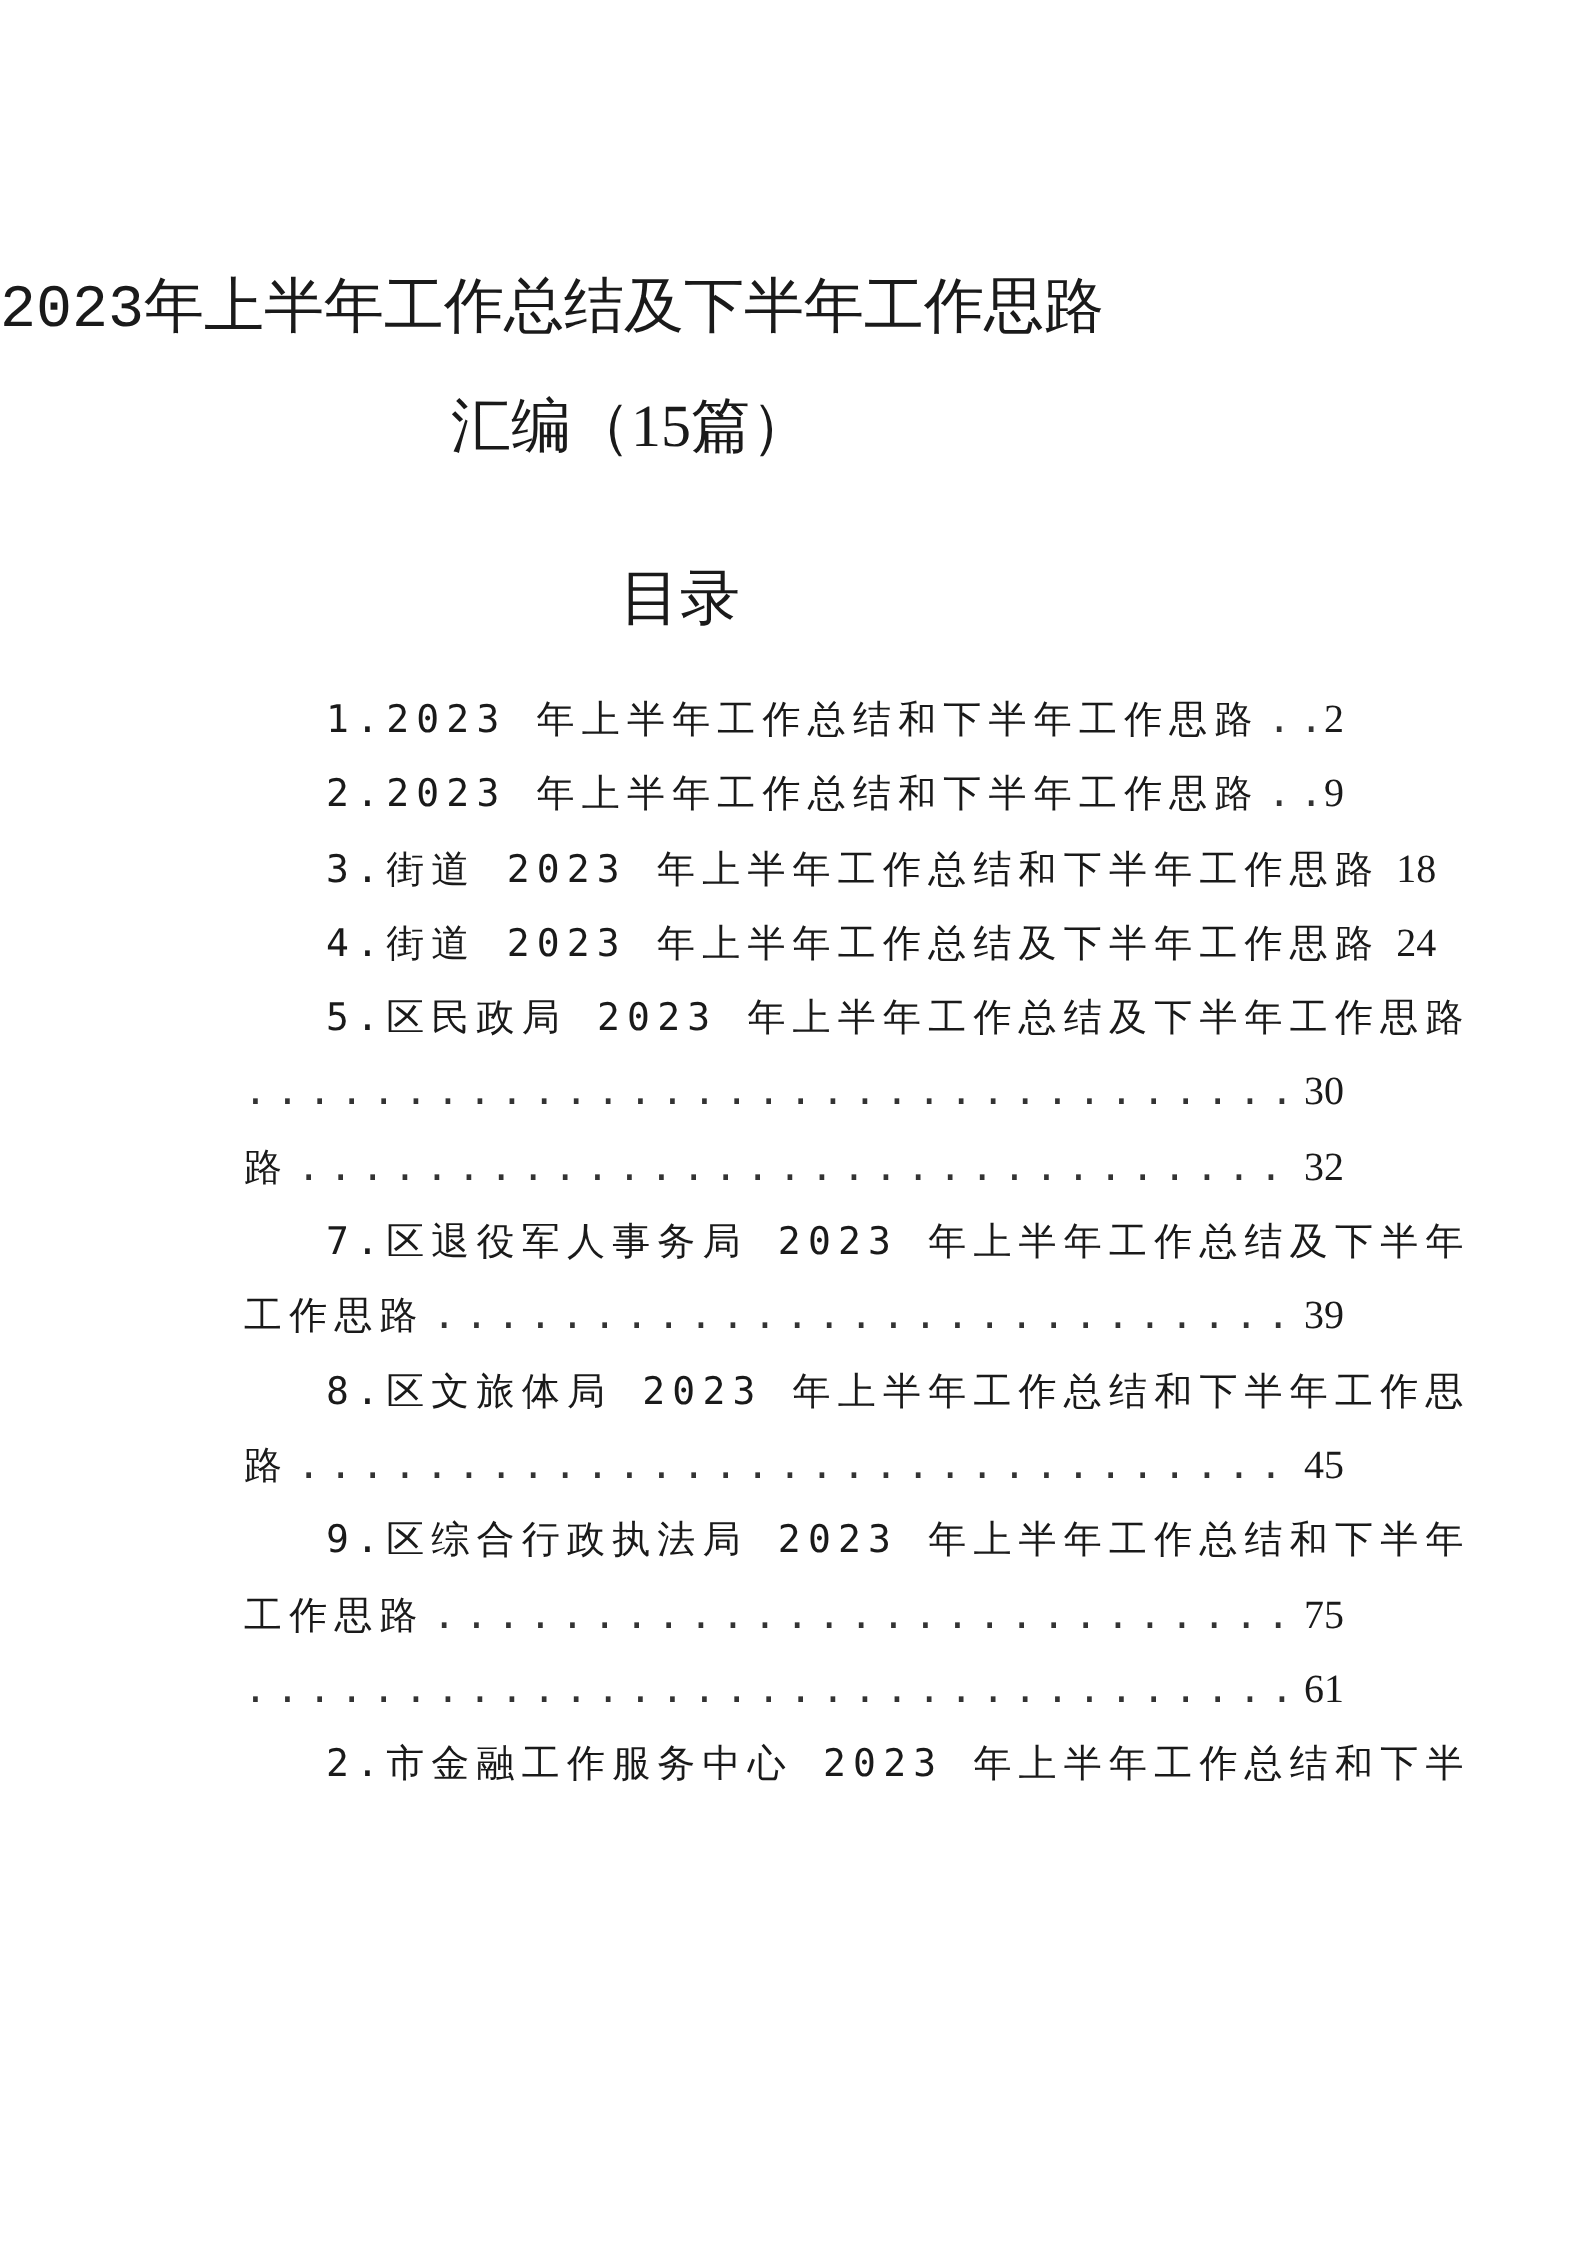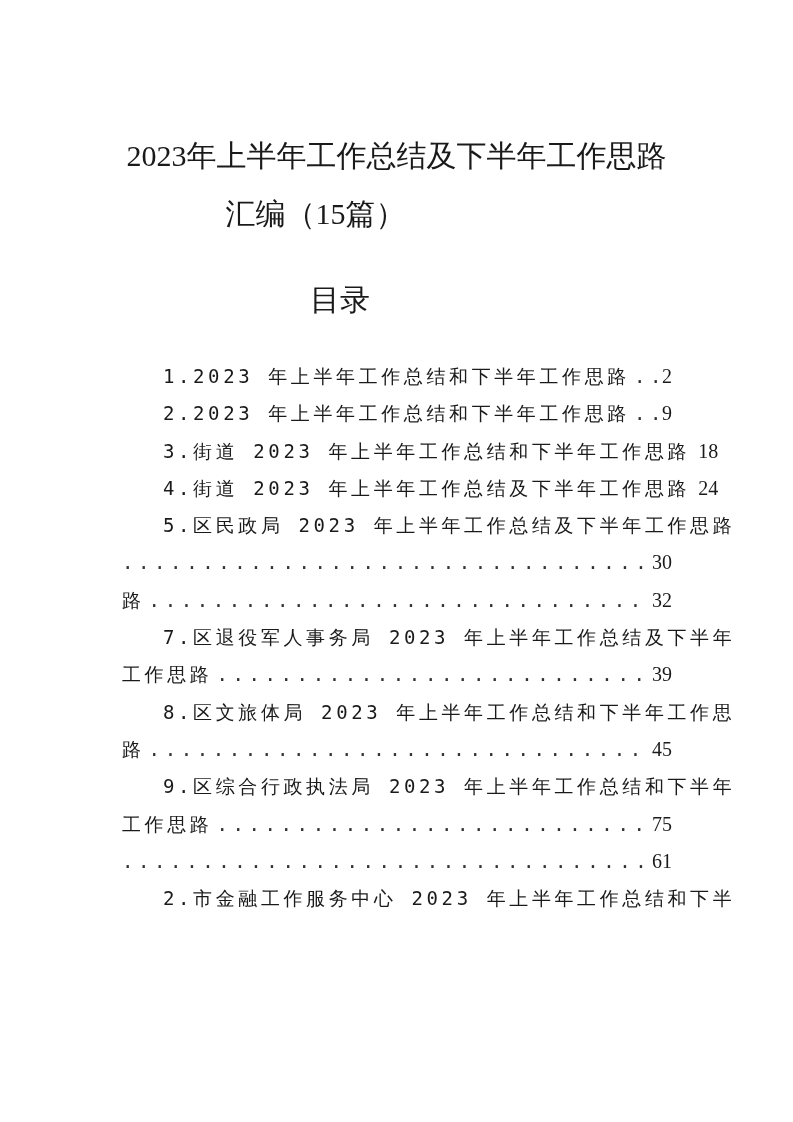--- a/index.html
+++ b/index.html
@@ -1,34 +1,34 @@
 <!DOCTYPE html>
 <html><head>
   <meta charset="utf-8">
   <style>
     html, body { margin: 0; padding: 0; background: #ffffff; }
     body { width: 793px; height: 1122px; position: relative; overflow: hidden; color: #1a1a1a; }
     .page { position: absolute; left: 0; top: 0; width: 793px; height: 1122px; background: #fff; }
     .title-line1 {
       position: absolute; left: 0; width: 793px; top: 136px;
-      text-align: center; font-family: Liberation Serif, serif;
+      font-family: Liberation Mono, monospace;
       font-size: 30px; line-height: 40px; letter-spacing: 0px;
     }
     .title-line2 {
       position: absolute; left: 0; width: 631px; top: 194px;
       text-align: center; font-family: "Liberation Serif", "DejaVu Serif", serif;
       font-size: 30px; line-height: 40px;
     }
     .toc-heading {
       position: absolute; left: 0; width: 680px; top: 280px;
       text-align: center; font-family: "Liberation Serif", "DejaVu Serif", serif;
       font-size: 30px; line-height: 40px;
     }
     .toc {
-      position: absolute; left: 122px; width: 550px; top: 358px;
+      position: absolute; left: 122px; width: 550px; top: 342px;
       font-family: "DejaVu Sans Mono", "Liberation Mono", monospace;
       font-size: 19px; line-height: 37.3px;
     }
     .toc-line { display: flex; width: 550px; white-space: nowrap; height: 37.3px; align-items: center; }
     .toc-line.first { padding-left: 41px; width: 509px; }
     .toc-text { letter-spacing: 3.6px; flex: 0 0 auto; }
     .toc-dots {
       flex: 1 1 auto; overflow: hidden; letter-spacing: 4.6px; color: #333;
       margin: 0 4px; text-overflow: clip;
     }

